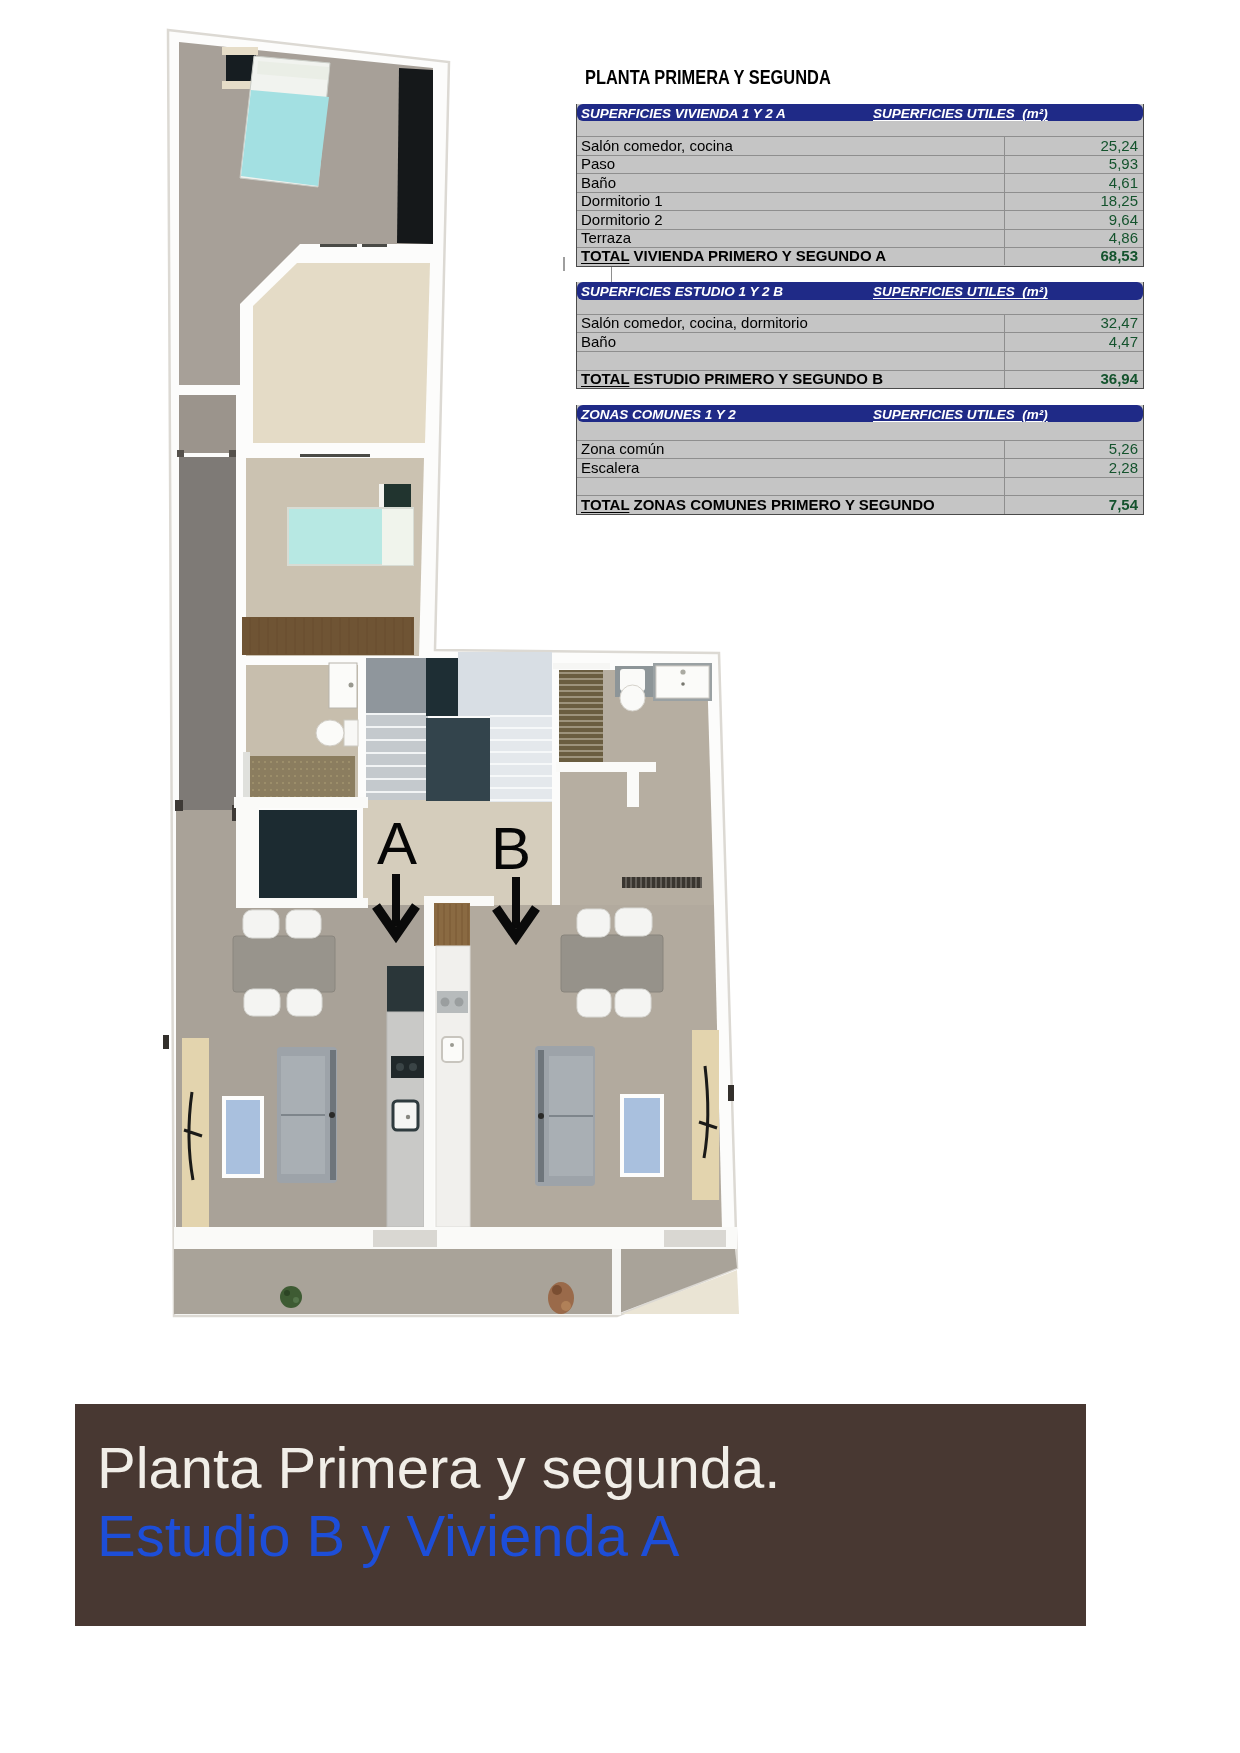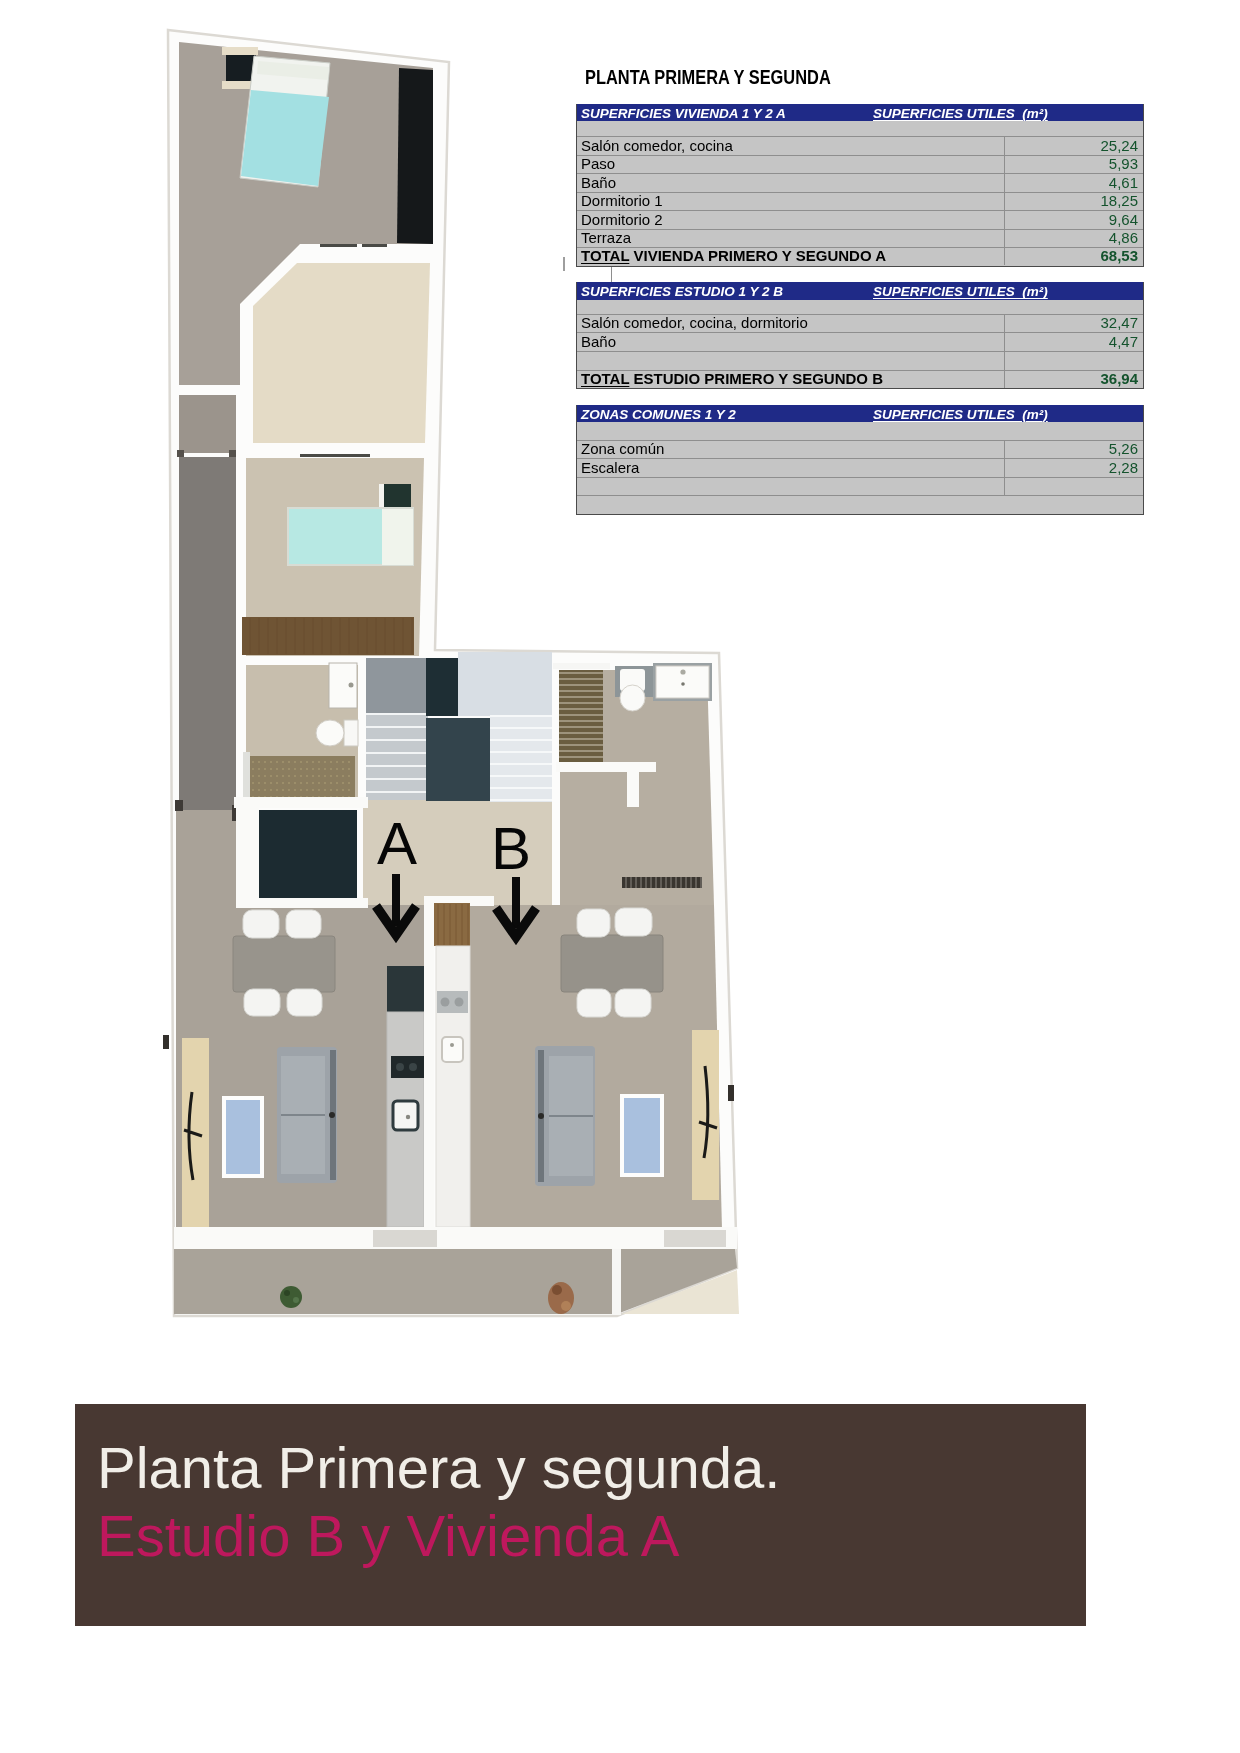--- a/index.html
+++ b/index.html
@@ -1,18 +1,18 @@
 <!DOCTYPE html>
 <html><head>
 <meta charset="utf-8">
 <style>
   html,body{margin:0;padding:0;background:#FFFFFF;}
   body{width:1240px;height:1753px;position:relative;overflow:hidden;font-family:"Liberation Sans",sans-serif;}
   .tbl{position:absolute;left:576px;width:568px;background:#C5C5C5;border-left:1px solid #4A4A4A;border-right:1px solid #4A4A4A;border-bottom:1px solid #4A4A4A;box-sizing:border-box;}
-  .thead{background:#1F2A87;color:#FFFFFF;font-weight:bold;font-style:italic;font-size:13.5px;position:relative;}
+  .thead{background:#1F2A87;color:#FFFFFF;font-weight:bold;font-style:italic;font-size:13.5px;position:relative;border-radius:6px;}
   .thead .hl{position:absolute;left:4px;top:2px;}
   .thead .hr{position:absolute;left:296px;top:2px;}
   .trow{position:relative;border-bottom:1px solid #8E8E8E;font-size:15px;color:#000;}
   .trow .lbl{position:absolute;left:4px;bottom:1px;white-space:nowrap;}
   .trow .val{position:absolute;right:5px;bottom:1px;color:#14532d;}
   .trow .vline{position:absolute;left:427px;top:0;bottom:0;width:1px;background:#8E8E8E;}
   .trow.total{border-bottom:none;font-weight:bold;text-align:right;}
   .trow.total .val{font-weight:bold;}
   u{text-decoration-thickness:1px;text-underline-offset:2px;}
 </style>
@@ -424,19 +424,24 @@
       <span class="val">5,26</span>
     </div>
 <div class="trow" style="height:17.80000000000001px;">
       <span class="lbl">Escalera</span>
       <span class="vline"></span>
       <span class="val">2,28</span>
     </div>
 <div class="trow" style="height:17.399999999999977px;">
       <span class="vline"></span>
     </div>
+<div class="trow total" style="height:17.899999999999977px;">
+      <span class="lbl"><u>TOTAL</u> ZONAS COMUNES PRIMERO Y SEGUNDO</span>
+      <span class="vline"></span>
+      <span class="val">7,54</span>
+    </div>
 </div>
 
 <div style="position:absolute;left:75px;top:1404px;width:1011px;height:222px;background:#483832;"></div>
 
 <div style="position:absolute;left:97px;top:1434px;font-size:58px;color:#F1EEE8;">Planta Primera y segunda.</div>
 
-<div style="position:absolute;left:97px;top:1502px;font-size:58px;color:#be185d;">Estudio B y Vivienda A</div>
+<div style="position:absolute;left:97px;top:1502px;font-size:58px;color:#1d4ed8;">Estudio B y Vivienda A</div>
 
 </body></html>

